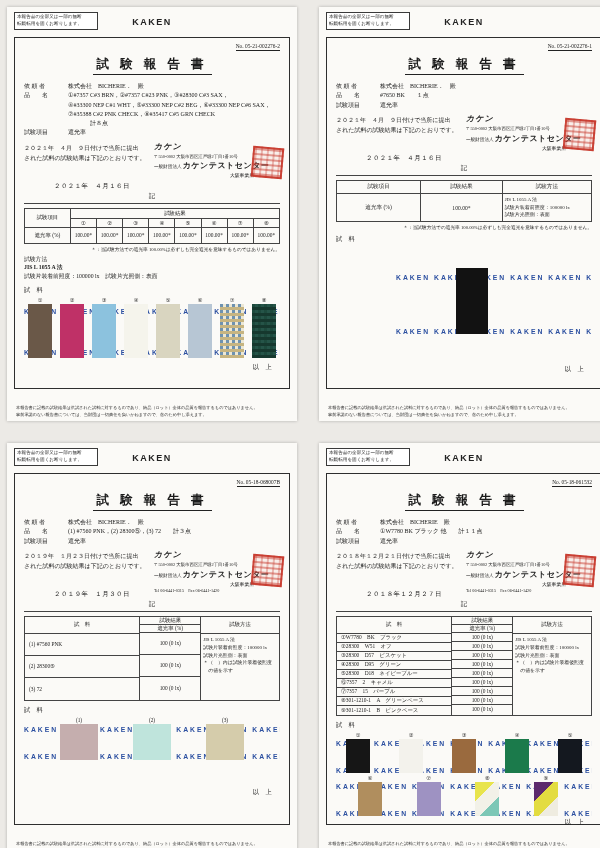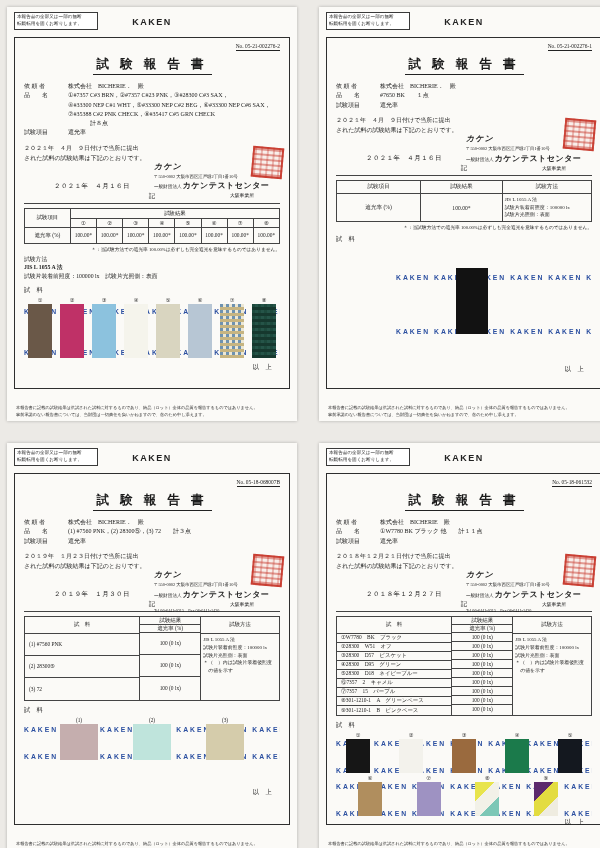--- a/index.html
+++ b/index.html
@@ -18,21 +18,21 @@
   .title-wrap { text-align:center; margin:5px 0 7px; }
   .title { display:inline-block; font-size:12.5px; font-weight:bold; letter-spacing:4px; border-bottom:1px solid #222; padding:0 4px 1px; }
   .meta-row { display:flex; font-size:6px; line-height:1.55; }
   .meta-label { width:44px; flex:0 0 auto; }
   .meta-val { flex:1; }
   .item-total { padding-left:22px; }
 
   .stmt-row { display:flex; margin-top:5px; position:relative; min-height:34px; }
   .stmt { width:148px; font-size:6px; line-height:1.7; flex:0 0 auto; }
   .org { position:absolute; right:0; top:-2px; width:126px; font-size:4.4px; line-height:1.5; }
-  .org-logo { font-family:"Liberation Sans",sans-serif; font-style:italic; font-weight:bold; font-size:8px; letter-spacing:1px; margin-bottom:1px;margin-top:20px; }
+  .org-logo { font-family:"Liberation Sans",sans-serif; font-style:italic; font-weight:bold; font-size:8px; letter-spacing:1px; margin-bottom:1px; }
   .org-name-line { white-space:nowrap; }
   .org-type { font-size:4.6px; }
   .org-name { font-family:"Liberation Sans",sans-serif; font-weight:bold; font-size:8px; letter-spacing:.5px; }
   .org-office { text-align:right; font-size:4.8px; padding-right:26px; }
   .org-tel { font-size:4.2px; }
   .stamp { position:absolute; right:-3px; top:6px; width:31px; height:31px; border:2px solid rgba(197,49,37,.85); transform:rotate(5deg); background-image:repeating-linear-gradient(0deg, rgba(197,49,37,.45) 0 2px, transparent 2px 5px), repeating-linear-gradient(90deg, rgba(197,49,37,.30) 0 2px, transparent 2px 6px); background-color:rgba(230,120,105,.08); }
   .date { margin:5px 0 1px 30px; font-size:6.4px; letter-spacing:.5px; }
   .record { text-align:center; font-size:6.4px; border-bottom:1px solid #444; padding-bottom:2px; margin-bottom:4px; }
 
   

